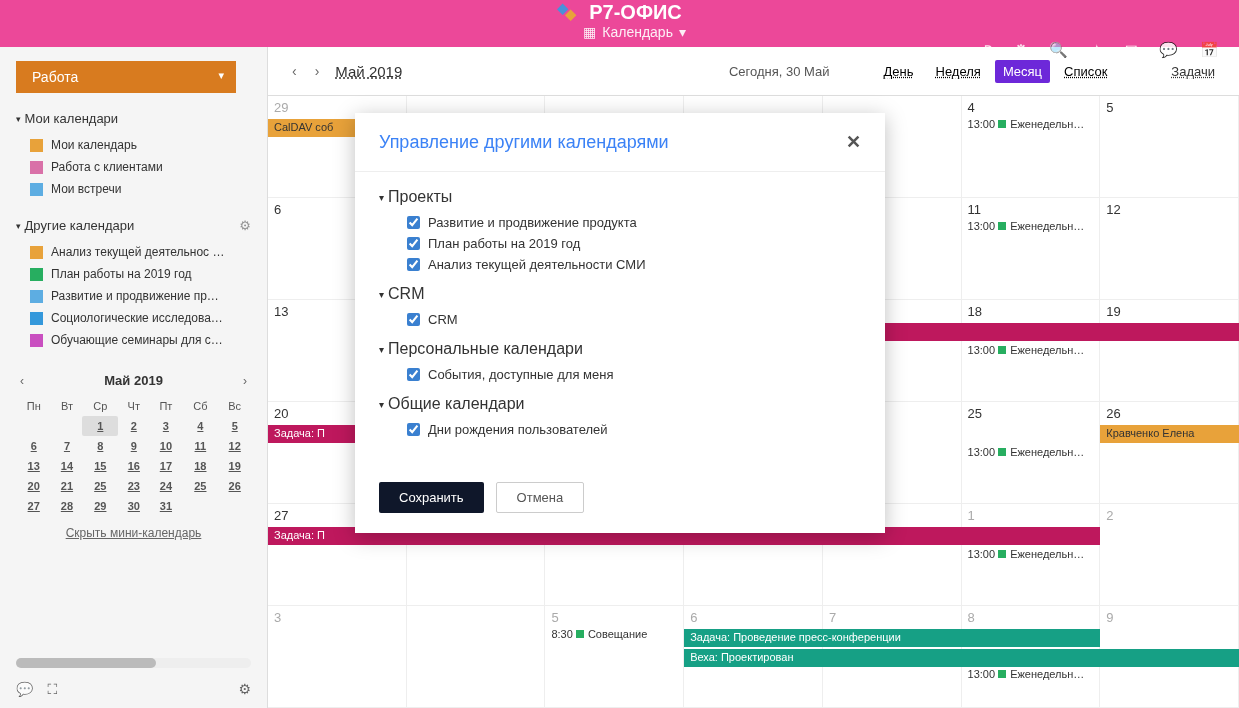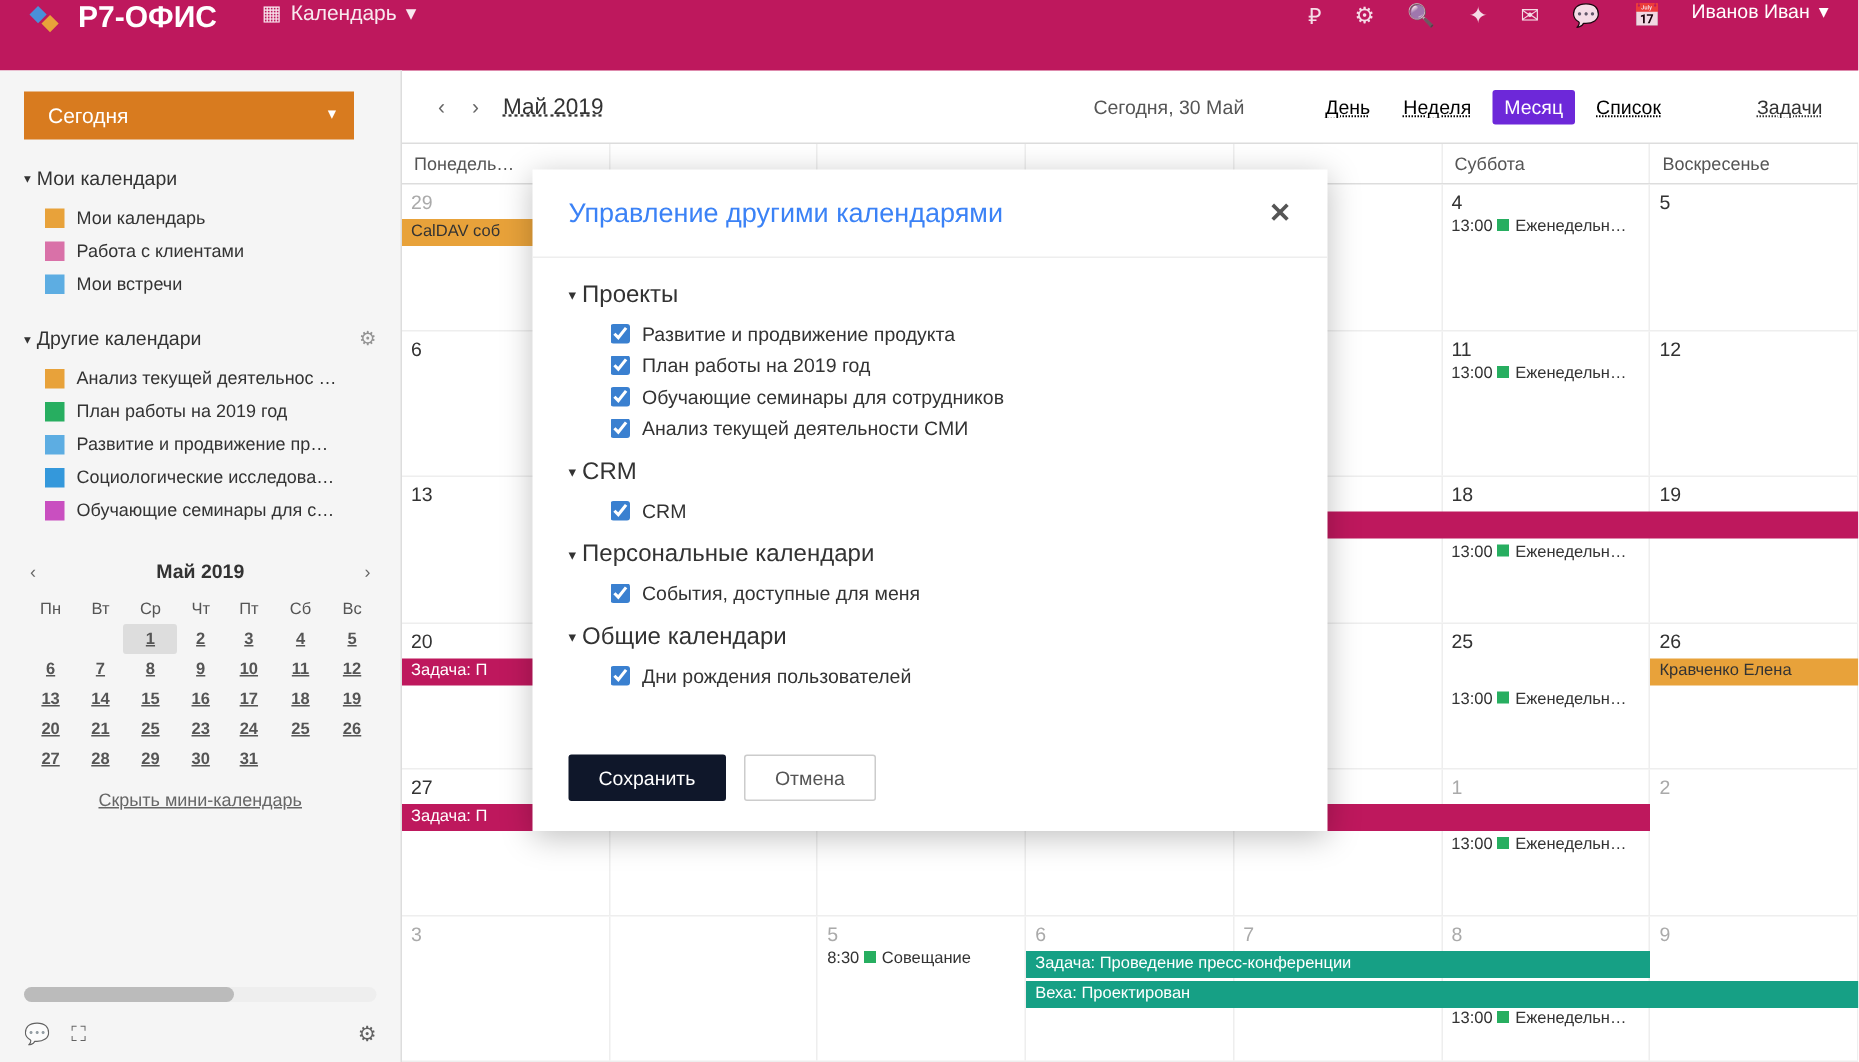--- a/index.html
+++ b/index.html
@@ -1,19 +1,19 @@
 <!DOCTYPE html>
 <html><head>
 <meta charset="utf-8">
 <style>
 * { margin: 0; padding: 0; box-sizing: border-box; font-family: Arial, sans-serif; }
 body { width: 1239px; height: 708px; overflow: hidden; background: #fff; position: relative; }
 
 
-.header { height: 47px; background: #be185d; display: flex; align-items: flex-start; padding: 0 20px; color: #fff; }
+.header { height: 47px; background: #ec4899; display: flex; align-items: center; padding: 0 20px; color: #fff; flex-direction: column; }
 .logo { display: flex; align-items: center; gap: 8px; font-size: 20px; font-weight: bold; }
 .logo-icon { width: 24px; height: 24px; position: relative; }
 .logo-icon::before { content: "◆"; color: #4a90d9; position: absolute; font-size: 14px; left: 0; top: 0; }
 .logo-icon::after { content: "◆"; color: #e8a23a; position: absolute; font-size: 14px; left: 8px; top: 6px; }
 .app-switcher { margin-left: 30px; display: flex; align-items: center; gap: 6px; font-size: 14px; cursor: pointer; opacity: 0.9; }
 .header-icons { margin-left: auto; display: flex; gap: 22px; align-items: center; }
 .header-icons span { cursor: pointer; opacity: 0.85; font-size: 15px; }
 .user-menu { margin-left: 20px; display: flex; align-items: center; gap: 6px; cursor: pointer; font-size: 13px; }
 
 
@@ -120,21 +120,21 @@
   </div>
   <div class="user-menu">
     <span>Иванов Иван</span>
     <span>▾</span>
   </div>
 </div>
 
 <div class="body-wrap">
 
   <div class="sidebar">
-    <button class="create-btn">Сегодня</button>
+    <button class="create-btn">Работа</button>
 
     <div class="cal-group">
       <div class="cal-group-title">Мои календари</div>
       <div id="my-items">
           <div class="cal-item">
             <span class="cal-color c-orange"></span>
             <span>Мои календарь</span>
           </div>
           <div class="cal-item">
             <span class="cal-color c-pink"></span>
@@ -262,29 +262,20 @@
       <div class="view-toggles">
         <span>День</span>
         <span>Неделя</span>
         <span class="active">Месяц</span>
         <span>Список</span>
       </div>
       <span class="tasks-link">Задачи</span>
     </div>
 
     <div class="cal-grid">
-      <div class="cal-header-row" id="grid-head">
-          <div class="cal-header-cell">Понедель…</div>
-          <div class="cal-header-cell"></div>
-          <div class="cal-header-cell"></div>
-          <div class="cal-header-cell"></div>
-          <div class="cal-header-cell"></div>
-          <div class="cal-header-cell">Суббота</div>
-          <div class="cal-header-cell">Воскресенье</div>
-        </div>
       <div class="cal-body" id="grid-body">
           <div class="cal-row">
             <div class="cal-cell other">
               <div class="date-num">29</div>
             </div>
             <div class="cal-cell ">
               <div class="date-num"></div>
             </div>
             <div class="cal-cell ">
               <div class="date-num"></div>
@@ -449,24 +440,20 @@
           <label class="modal-item">
       <input type="checkbox" checked="" style="">
       <span>Развитие и продвижение продукта</span>
           </label>
           <label class="modal-item">
       <input type="checkbox" checked="" style="">
       <span>План работы на 2019 год</span>
           </label>
           <label class="modal-item">
       <input type="checkbox" checked="" style="">
-      <span>Обучающие семинары для сотрудников</span>
-          </label>
-          <label class="modal-item">
-      <input type="checkbox" checked="" style="">
       <span>Анализ текущей деятельности СМИ</span>
           </label>
         </div>
       </div>
       <div class="modal-section">
     <div class="modal-section-title">CRM</div>
     <div class="modal-items">
           <label class="modal-item">
       <input type="checkbox" checked="" style="">
       <span>CRM</span>

